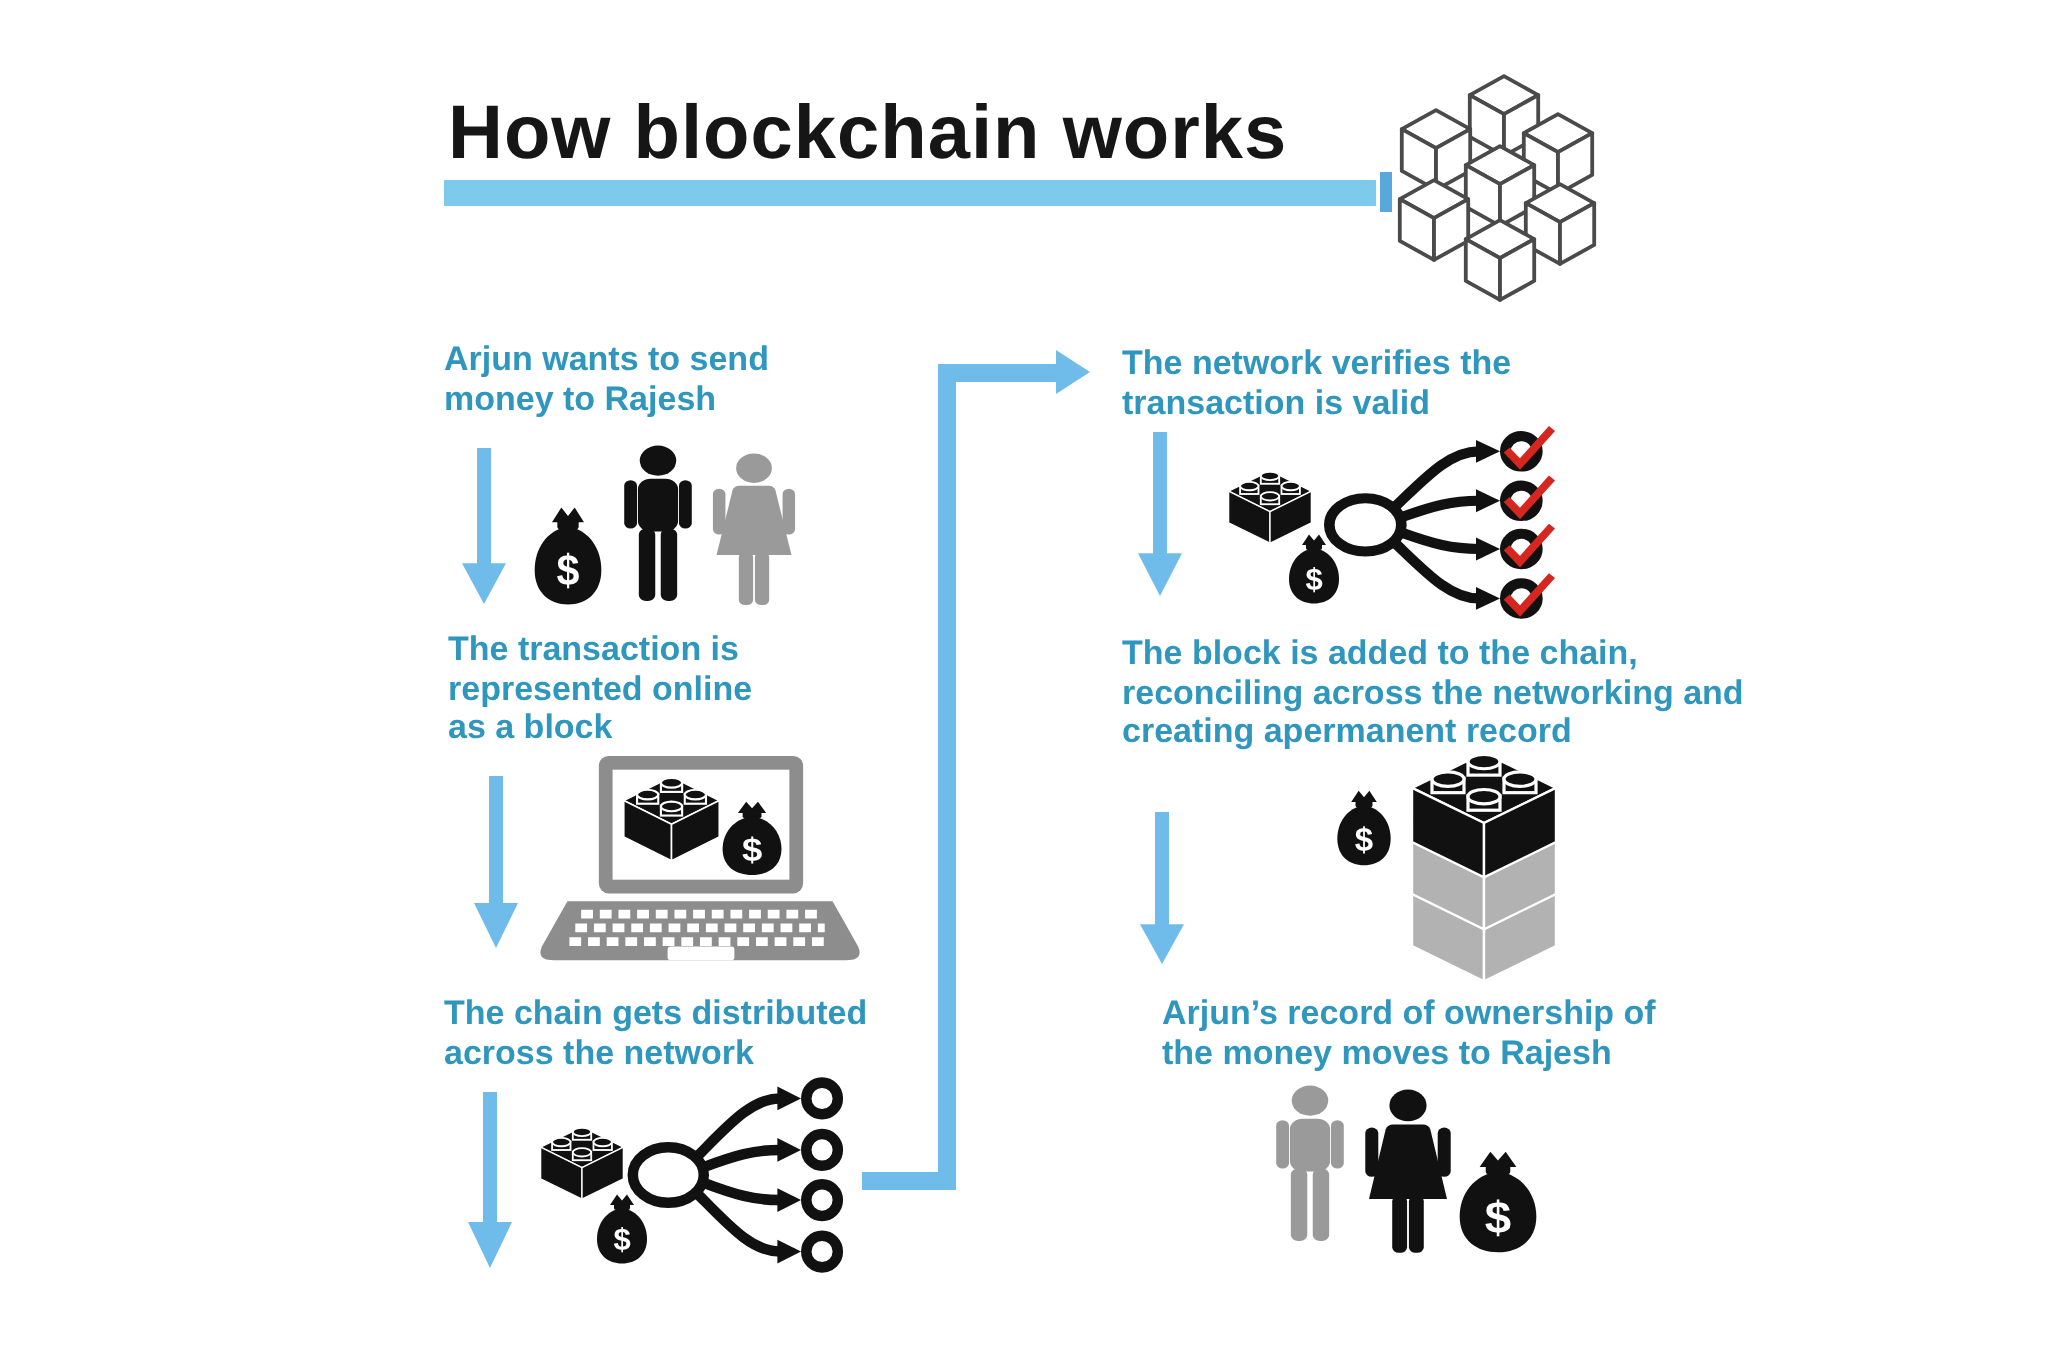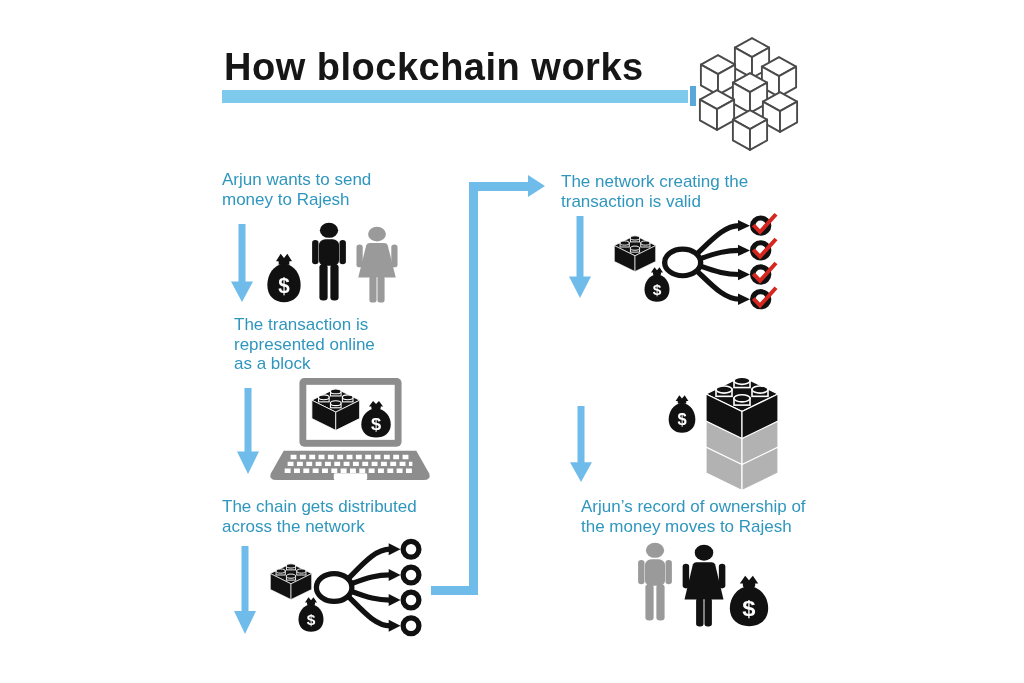--- a/index.html
+++ b/index.html
@@ -2,21 +2,21 @@
 <html><head>
 <meta charset="utf-8">
 <style>
   html,body{margin:0;padding:0;background:#fff;}
   #canvas{position:relative;width:914px;height:683px;background:#ffffff;overflow:hidden;
           font-family:"Liberation Sans",sans-serif;}
   .abs{position:absolute;}
   #title{font-size:38px;font-weight:bold;color:#161616;letter-spacing:0.5px;white-space:nowrap;}
   .bar{background:#7ecaec;}
   .tick{background:#58a8dc;}
-  .step-label{color:#2f96be;font-weight:normal;font-size:17px;line-height:19.5px;white-space:pre-line;}
+  .step-label{color:#2f96be;font-weight:bold;font-size:17px;line-height:19.5px;white-space:pre-line;}
   .conn{background:#6fbceb;}
   .conn-arrowhead{width:0;height:0;border-top:11.5px solid transparent;border-bottom:11.5px solid transparent;
                   border-left:17px solid #6fbceb;}
   .arrow{color:#6fbceb;}
   .bag-dollar{fill:#ffffff;font-family:"Liberation Sans",sans-serif;font-weight:bold;font-size:31px;text-anchor:middle;}
 </style>
 </head>
 <body>
 
 <svg width="0" height="0" style="position:absolute" aria-hidden="true">
@@ -129,21 +129,21 @@
       <text class="bag-dollar" x="30" y="58">$</text>
     </svg>
     <svg x="44" y="2" width="42" height="80" viewBox="0 0 46 106" preserveAspectRatio="none">
       <use href="#shape-man" fill="#111111"></use>
       </svg>
     <svg x="88" y="6" width="50" height="78" viewBox="0 0 56 106" preserveAspectRatio="none">
       <use href="#shape-woman" fill="#9a9a9a"></use>
       </svg>
   </svg>
 
-  <div class="abs step-label" style="left:234px;top:315px">The transaction is
+  <div class="abs step-label" style="left:224px;top:315px">The transaction is
 represented online
 as a block</div>
 
   <svg class="abs arrow" style="left:236px;top:388px" width="24" height="86" viewBox="0 0 24 88" preserveAspectRatio="none">
     <use href="#shape-arrow-down" fill="currentColor"></use>
     </svg>
 
   <svg class="abs" style="left:264px;top:376px" width="172" height="110" viewBox="0 0 175 112">
     <rect x="36" y="2" width="104" height="70" rx="5" fill="#8d8d8d"></rect>
     <rect x="43" y="9" width="90" height="56" fill="#ffffff"></rect>
@@ -181,21 +181,21 @@
       <use href="#shape-bag" fill="#111111"></use>
       <text class="bag-dollar" x="30" y="58">$</text>
     </svg>
   </svg>
 
   <div class="abs conn" style="left:431px;top:586px;width:47px;height:9px"></div>
   <div class="abs conn" style="left:469px;top:182px;width:9px;height:413px"></div>
   <div class="abs conn" style="left:469px;top:182px;width:60px;height:9px"></div>
   <div class="abs conn-arrowhead" style="left:528px;top:175px"></div>
 
-  <div class="abs step-label" style="left:561px;top:172px">The network creating the
+  <div class="abs step-label" style="left:561px;top:172px">The network verifies the
 transaction is valid</div>
 
   <svg class="abs arrow" style="left:568px;top:216px" width="24" height="82" viewBox="0 0 24 88" preserveAspectRatio="none">
     <use href="#shape-arrow-down" fill="currentColor"></use>
     </svg>
 
   <svg class="abs" style="left:606px;top:206px" width="180" height="104">
     <svg x="40" y="0" width="140" height="104" viewBox="0 -14 210 164" preserveAspectRatio="none">
       <use href="#shape-network" style="color:#111111"></use>
       <g fill="none" stroke="#d5271f" stroke-width="6">
@@ -207,20 +207,23 @@
     </svg>
     <svg x="6" y="28" width="46" height="39" viewBox="0 0 100 84" preserveAspectRatio="none">
       <use href="#shape-brick" fill="#111111"></use>
       </svg>
     <svg x="36" y="60" width="30" height="37" viewBox="0 0 60 74" preserveAspectRatio="none">
       <use href="#shape-bag" fill="#111111"></use>
       <text class="bag-dollar" x="30" y="58">$</text>
     </svg>
   </svg>
 
+  <div class="abs step-label" style="left:561px;top:317px">The block is added to the chain,
+reconciling across the networking and
+creating apermanent record</div>
 
   <svg class="abs arrow" style="left:569px;top:406px" width="24" height="76" viewBox="0 0 24 88" preserveAspectRatio="none">
     <use href="#shape-arrow-down" fill="currentColor"></use>
     </svg>
 
   <svg class="abs" style="left:652px;top:372px" width="132" height="124">
     <svg x="50" y="54" width="80" height="67" viewBox="0 0 100 84" preserveAspectRatio="none">
       <use href="#shape-brick" fill="#b2b2b2"></use>
       </svg>
     <svg x="50" y="28" width="80" height="67" viewBox="0 0 100 84" preserveAspectRatio="none">

